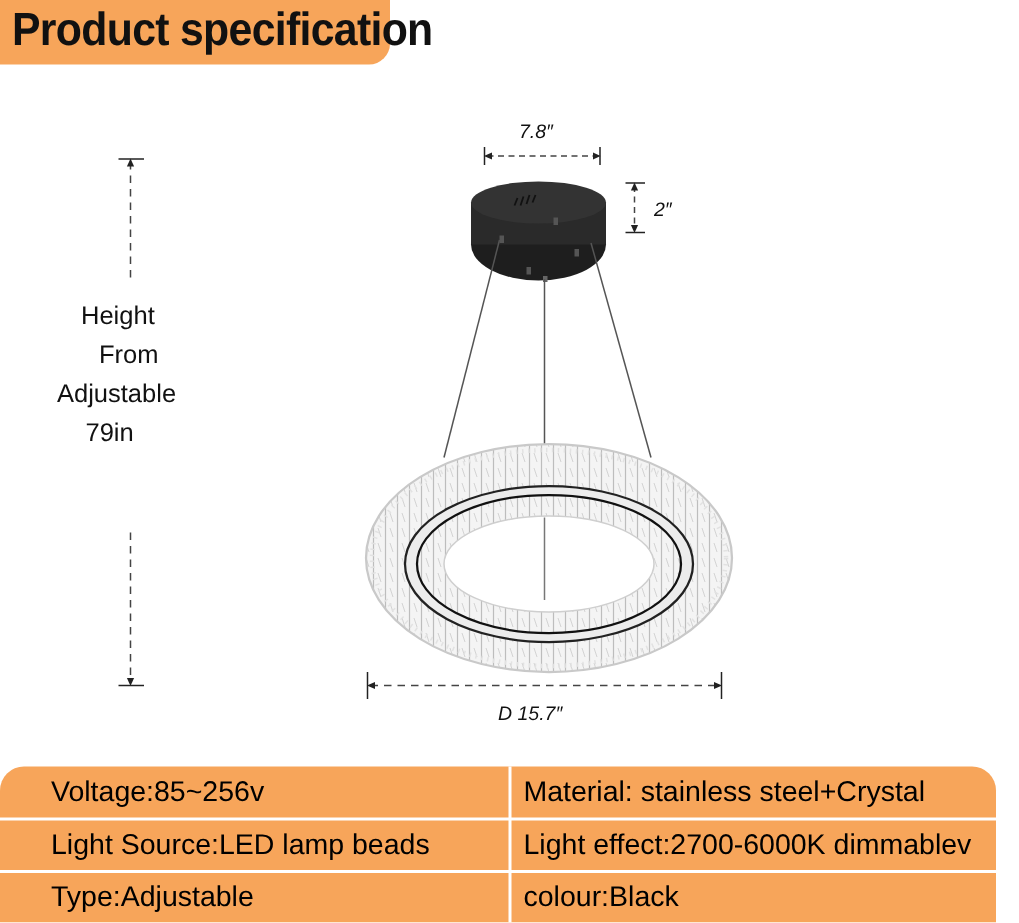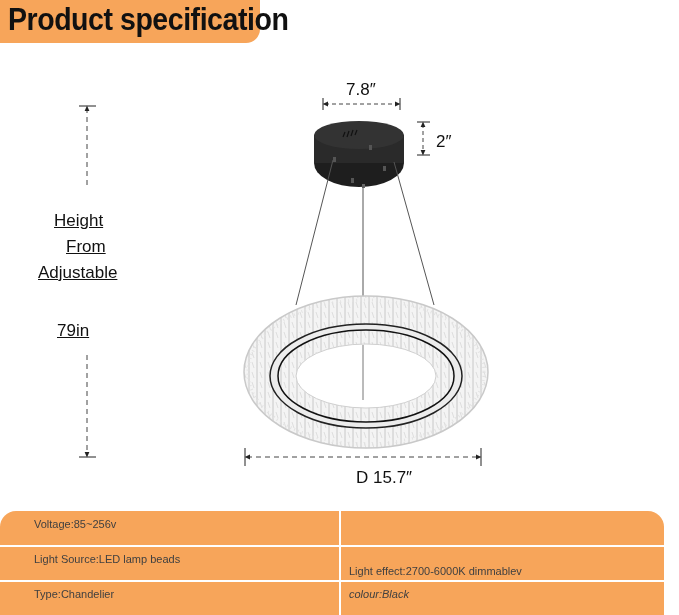--- a/index.html
+++ b/index.html
@@ -1,24 +1,24 @@
 <!DOCTYPE html>
 <html><head>
 <meta charset="utf-8">
 <style>
   html, body { margin:0; padding:0; background:#ffffff; }
   body { width:679px; height:615px; position:relative; overflow:hidden; font-family:"Liberation Sans", sans-serif; color:#111; }
   .title-banner { position:absolute; left:0; top:0; width:260px; height:43px; background:#f7a55a; border-radius:0 0 14px 0; }
   .title-text { position:absolute; left:8px; top:2px; font-size:31px; font-weight:bold; letter-spacing:-0.5px; color:#111; font-family:"Liberation Sans", sans-serif; transform:scaleX(0.92); transform-origin:left top; white-space:nowrap; }
-  .dim-text { position:absolute; font-size:17px; color:#111; white-space:nowrap; }
-  .height-text { position:absolute; left:30px; top:208px; width:110px; font-size:17px; line-height:26px; color:#111;text-decoration:underline; }
+  .dim-text { position:absolute; font-size:13px; color:#111; white-space:nowrap;font-style:italic; }
+  .height-text { position:absolute; left:30px; top:198px; width:110px; font-size:17px; line-height:26px; color:#111; }
   .height-text div { white-space:nowrap; }
   svg.drawing { position:absolute; left:0; top:0; }
   .spec-table { position:absolute; left:0; top:511px; width:664px; height:104px; background:#f7a55a; border-radius:16px 16px 0 0; }
-  .spec-cell { position:absolute; font-size:11px; color:#404040; white-space:nowrap; }
+  .spec-cell { position:absolute; font-size:19px; color:#000000; white-space:nowrap; }
   .hline { position:absolute; height:2px; background:#ffffff; }
   .vline { position:absolute; width:2px; background:#ffffff; }
 </style>
 </head>
 <body>
 
 <div class="title-banner">
   <div class="title-text">Product specification</div>
 </div>
 
@@ -92,34 +92,35 @@
 
   <g>
     <line x1="245" y1="448" x2="245" y2="466" stroke="#222" stroke-width="1"></line>
     <line x1="481" y1="448" x2="481" y2="466" stroke="#222" stroke-width="1"></line>
     <line x1="247" y1="457" x2="479" y2="457" stroke="#444" stroke-width="1" stroke-dasharray="5,4" marker-start="url(#arrow)" marker-end="url(#arrow)"></line>
   </g>
 </svg>
 
 <div class="dim-text" style="left:346px; top:80px;">7.8″</div>
 <div class="dim-text" style="left:436px; top:132px;">2″</div>
-<div class="dim-text" style="left:356px; top:468px;">D 15.7″</div>
+<div class="dim-text" style="left:332px; top:468px;">D 15.7″</div>
 
 <div class="height-text">
   <div style="padding-left:24px;">Height</div>
   <div style="padding-left:36px;">From</div>
   <div style="padding-left:8px;">Adjustable</div>
-  <div style="padding-left:27px;margin-top:32px;">79in</div>
+  <div style="padding-left:27px;">79in</div>
 </div>
 
 <div class="spec-table">
   <div class="vline" style="left:339px; top:0; height:104px;"></div>
   <div class="hline" style="left:0; top:34px; width:664px;"></div>
   <div class="hline" style="left:0; top:69px; width:664px;"></div>
 
   <div class="spec-cell" style="left:34px; top:7px;">Voltage:85~256v</div>
+  <div class="spec-cell" style="left:349px; top:7px;">Material: stainless steel+Crystal</div>
 
   <div class="spec-cell" style="left:34px; top:42px;">Light Source:LED lamp beads</div>
-  <div class="spec-cell" style="left:349px; top:54px;">Light effect:2700-6000K dimmablev</div>
+  <div class="spec-cell" style="left:349px; top:42px;">Light effect:2700-6000K dimmablev</div>
 
-  <div class="spec-cell" style="left:34px; top:77px;">Type:Chandelier</div>
-  <div class="spec-cell" style="left:349px; top:77px;font-style:italic;">colour:Black</div>
+  <div class="spec-cell" style="left:34px; top:77px;">Type:Adjustable</div>
+  <div class="spec-cell" style="left:349px; top:77px;">colour:Black</div>
 </div>
 
 </body></html>

